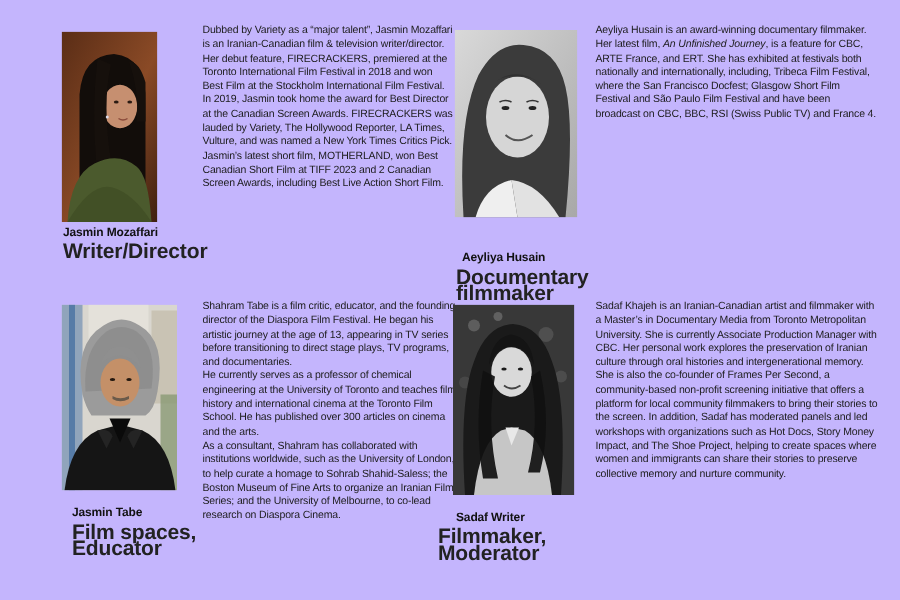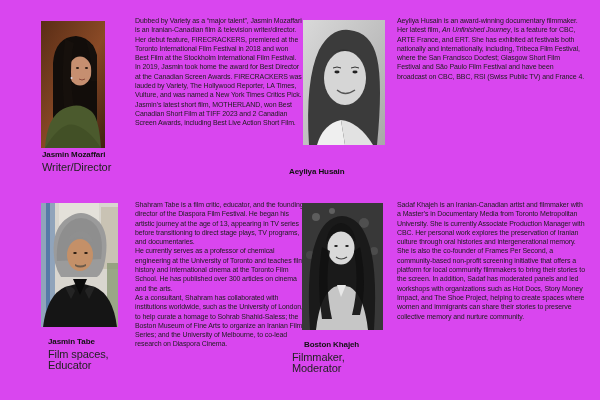--- a/index.html
+++ b/index.html
@@ -1,24 +1,24 @@
 <!DOCTYPE html>
 <html><head>
 <meta charset="utf-8">
 <style>
   html,body { margin:0; padding:0; background:#fff; }
   .page {
-    position:relative; width:600px; height:400px; background:#d946ef;
+    position:relative; width:600px; height:400px; background:#c4b5fd;
     font-family:"Liberation Sans", sans-serif; overflow:hidden;
   }
   .card { position:absolute; inset:0; }
   .photo { position:absolute; overflow:hidden; }
   .photo svg { display:block; width:100%; height:100%; }
   .name { position:absolute; font-size:8px; font-weight:700; color:#111; letter-spacing:-0.1px; }
-  .role { position:absolute; font-size:11px; color:#222; white-space:pre-line; line-height:11px; letter-spacing:-0.1px; }
+  .role { position:absolute; font-size:14px; color:#222; white-space:pre-line; line-height:11px; letter-spacing:-0.1px;font-weight:bold; }
   .bio  { position:absolute; font-size:7px; color:#1c1c1c; line-height:9.3px; white-space:pre-line; letter-spacing:-0.1px; text-align:left; }
   .it { font-style:italic; }
 </style>
 </head>
 <body>
 
 <div class="page">
 
   <div class="card">
     <div class="photo" style="left:41px;top:21px;width:64px;height:127px">
@@ -63,21 +63,23 @@
         <path d="M28 34 Q42 24 58 36 Q50 30 42 31 Q34 30 28 34 Z" fill="#303030"></path>
         <ellipse cx="34" cy="52" rx="2.6" ry="1.4" fill="#222222"></ellipse>
         <ellipse cx="52" cy="52" rx="2.6" ry="1.4" fill="#222222"></ellipse>
         <path d="M30 48 Q34 46 38 48" stroke="#333333" stroke-width="1" fill="none"></path>
         <path d="M48 48 Q52 46 56 48" stroke="#333333" stroke-width="1" fill="none"></path>
         <path d="M34 70 Q42 77 52 70" stroke="#555555" stroke-width="1.4" fill="none"></path>
         <path d="M14 125 Q20 104 38 100 L42 125 Z" fill="#efefef"></path>
         <path d="M38 100 Q56 102 70 125 L42 125 Z" fill="#e2e2e2"></path>
       </svg>
     </div>
-    <div class="name" style="left:289px;top:167px">Aeyliya Husain</div>
+    <div class="name" style="left:308px;top:167px">Aeyliya Husain</div>
+    <div class="role" style="left:304px;top:179px">Documentary
+filmmaker</div>
     <div class="bio" style="left:397px;top:16px;width:188px"><span>Aeyliya Husain is an award-winning documentary filmmaker. Her latest film, </span><span class="it">An Unfinished Journey</span><span>, is a feature for CBC, ARTE France, and ERT. She has exhibited at festivals both nationally and internationally, including, Tribeca Film Festival, where the San Francisco Docfest; Glasgow Short Film Festival and São Paulo Film Festival and have been broadcast on CBC, BBC, RSI (Swiss Public TV) and France 4.</span></div>
   </div>
 
   <div class="card">
     <div class="photo" style="left:41px;top:203px;width:77px;height:124px">
       <svg viewBox="0 0 77 124" preserveAspectRatio="none">
         <rect width="77" height="124" fill="#d9d6cf"></rect>
         <rect x="18" y="0" width="40" height="52" fill="#e4e1da"></rect>
         <rect x="0" y="0" width="14" height="124" fill="#7d97b5" opacity="0.8"></rect>
         <rect x="5" y="0" width="4" height="124" fill="#3d6a9e" opacity="0.7"></rect>
@@ -118,19 +120,19 @@
         <path d="M24 40 Q26 22 39 20 Q52 22 54 40 Q48 28 39 28 Q30 28 24 40 Z" fill="#141414"></path>
         <ellipse cx="34" cy="43" rx="1.8" ry="1" fill="#1a1a1a"></ellipse>
         <ellipse cx="45" cy="43" rx="1.8" ry="1" fill="#1a1a1a"></ellipse>
         <path d="M34 54 Q39 58 45 54" stroke="#444444" stroke-width="1.2" fill="none"></path>
         <path d="M14 127 Q18 92 32 84 L39 82 L48 84 Q62 92 66 127 Z" fill="#c6c6c6"></path>
         <path d="M35 82 L39 94 L44 82 Z" fill="#e8e8e8"></path>
         <path d="M20 44 Q14 80 20 116 L30 116 Q22 80 28 48 Z" fill="#101010" opacity="0.92"></path>
         <path d="M58 44 Q66 80 58 112 L50 112 Q58 80 52 48 Z" fill="#101010" opacity="0.92"></path>
       </svg>
     </div>
-    <div class="name" style="left:304px;top:340px">Boston Khajeh</div>
+    <div class="name" style="left:304px;top:340px">Sadaf Writer</div>
     <div class="role" style="left:292px;top:352px">Filmmaker,
 Moderator</div>
     <div class="bio" style="left:397px;top:200px;width:188px">Sadaf Khajeh is an Iranian-Canadian artist and filmmaker with a Master’s in Documentary Media from Toronto Metropolitan University. She is currently Associate Production Manager with CBC. Her personal work explores the preservation of Iranian culture through oral histories and intergenerational memory. She is also the co-founder of Frames Per Second, a community-based non-profit screening initiative that offers a platform for local community filmmakers to bring their stories to the screen. In addition, Sadaf has moderated panels and led workshops with organizations such as Hot Docs, Story Money Impact, and The Shoe Project, helping to create spaces where women and immigrants can share their stories to preserve collective memory and nurture community.</div>
   </div>
 
 </div>
 
 </body></html>

